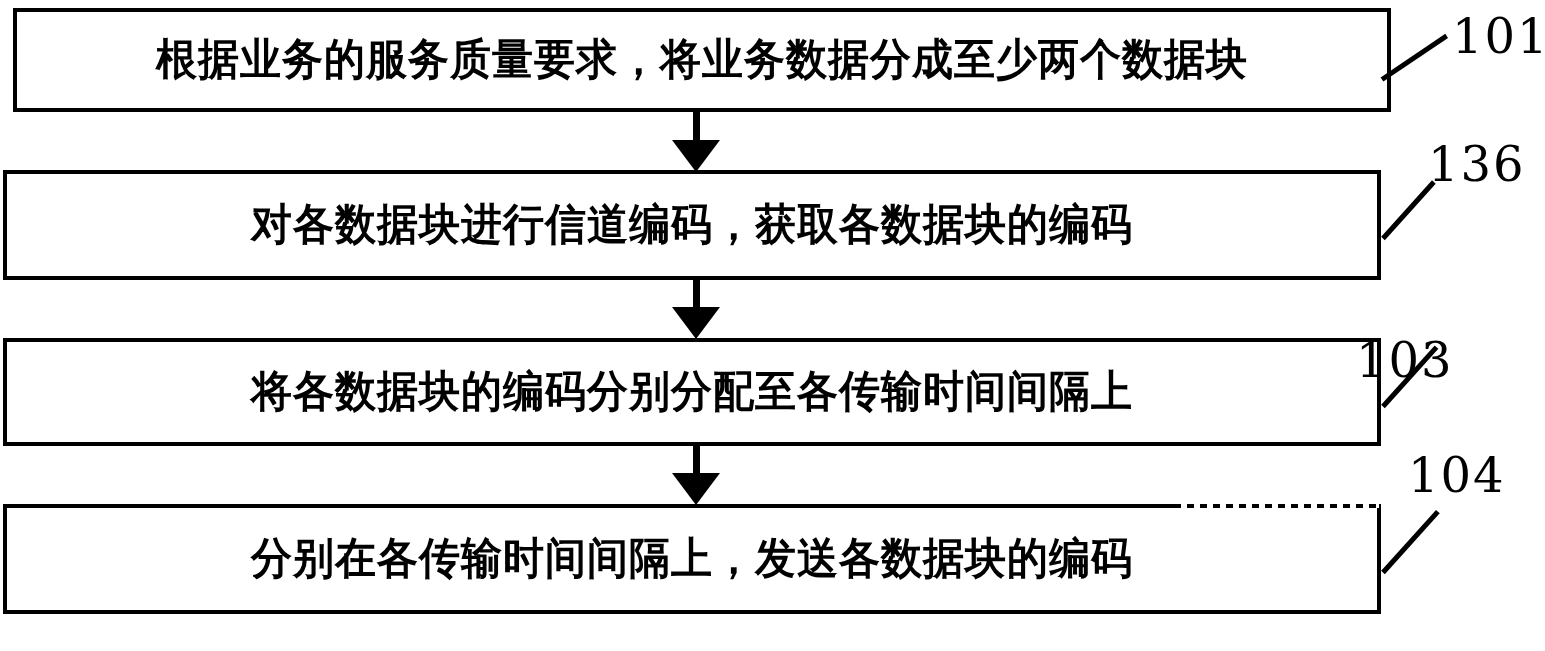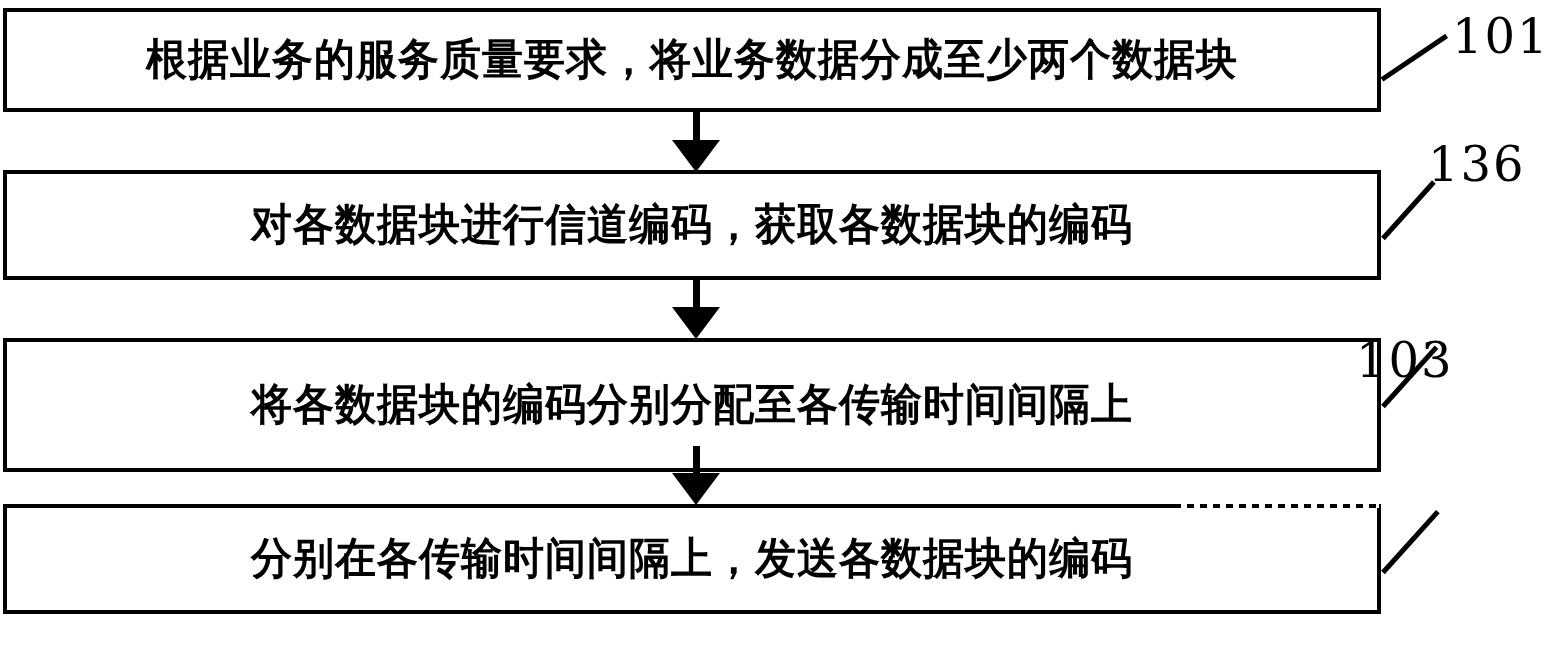--- a/index.html
+++ b/index.html
@@ -34,23 +34,23 @@
     font-size: 41px;
     font-weight: 700;
     color: #000000;
     letter-spacing: 1px;
     line-height: 1.1;
     white-space: nowrap;
     transform: scaleY(1.06);
   }
 
   
-  #box-101 { left: 3px;  top: 8px;   width: 1378px; height: 104px; text-align: center; }
+  #box-101 { left: 13px;  top: 8px;   width: 1378px; height: 104px; text-align: center; }
   #box-102 { left: 3px;  top: 170px; width: 1378px; height: 110px; text-align: right; }
-  #box-103 { left: 3px;  top: 338px; width: 1378px; height: 134px; }
+  #box-103 { left: 3px;  top: 338px; width: 1378px; height: 108px; }
   #box-104 { left: 3px;  top: 504px; width: 1378px; height: 110px; text-align: center; }
 
   
   #box-104 .fade-top {
     position: absolute;
     top: -4px;
     right: -2px;
     width: 205px;
     height: 4px;
     background: repeating-linear-gradient(
@@ -139,14 +139,15 @@
   <div class="ref-num" id="ref-103">103</div>
 
   <div class="connector" id="conn-3"></div>
   <div class="arrowhead" id="head-3"></div>
 
   <div class="step-box" id="box-104">
     <div class="fade-top"></div>
     <span class="step-text">分别在各传输时间间隔上，发送各数据块的编码</span>
   </div>
   <div class="leader" id="leader-104"></div>
+  <div class="ref-num" id="ref-104">104</div>
 
 </div>
 
 </body></html>

